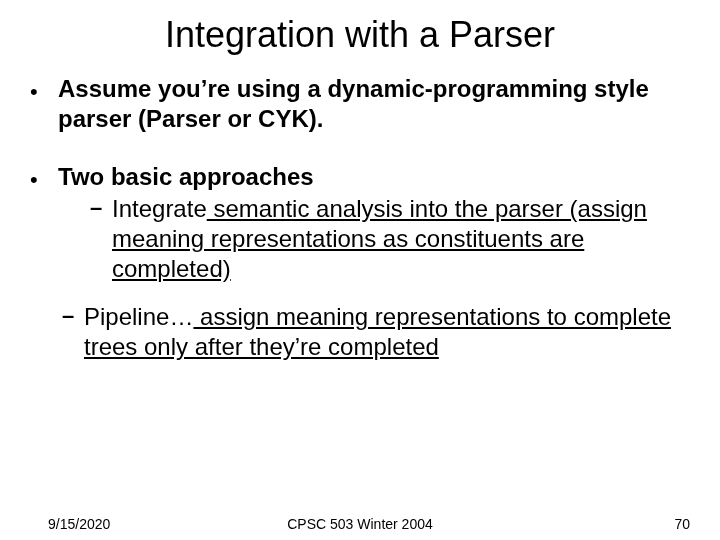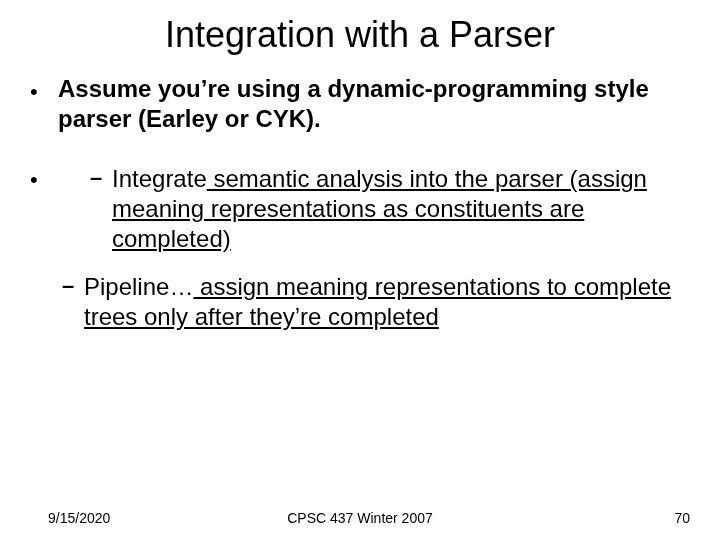--- a/index.html
+++ b/index.html
@@ -62,21 +62,21 @@
   }
   .sub-text {
     flex: 1 1 auto;
     font-weight: normal;
   }
   .sub-row.outdent {
     padding-left: 4px;
   }
   .footer {
     position: absolute;
-    bottom: 14px;
+    bottom: 8px;
     left: 0;
     width: 100%;
     padding: 0 30px 0 48px;
     display: flex;
     justify-content: space-between;
     align-items: baseline;
     font-family: Arial, Helvetica, sans-serif;
     font-size: 14px;
     color: #000;
   }
@@ -90,40 +90,41 @@
 <body>
 
 <div class="slide">
 
   <h1 class="title">Integration with a Parser</h1>
 
   <div class="content">
 
     <div class="bullet-row">
       <div class="bullet-mark">•</div>
-      <div class="bullet-text">Assume you’re using a dynamic-programming style parser (Earley or CYK).</div>
+      <div class="bullet-text">Assume you’re using a dynamic-programming style parser (Parser or CYK).</div>
     </div>
 
     <div class="bullet-row last">
       <div class="bullet-mark">•</div>
       <div class="bullet-text">
+        <span>Two basic approaches</span>
         <div class="sub-list">
           <div class="sub-row">
             <div class="sub-mark">–</div>
             <div class="sub-text"><span>Integrate</span><span class="normal"> semantic analysis into the parser (assign meaning representations as constituents are completed)</span></div>
           </div>
           <div class="sub-row outdent">
             <div class="sub-mark">–</div>
             <div class="sub-text"><span>Pipeline…</span><span class="normal"> assign meaning representations to complete trees only after they’re completed</span></div>
           </div>
         </div>
       </div>
     </div>
 
   </div>
 
   <div class="footer">
     <span>9/15/2020</span>
-    <span class="center">CPSC 437 Winter 2007</span>
+    <span class="center">CPSC 503 Winter 2004</span>
     <span>70</span>
   </div>
 
 </div>
 
 </body></html>

